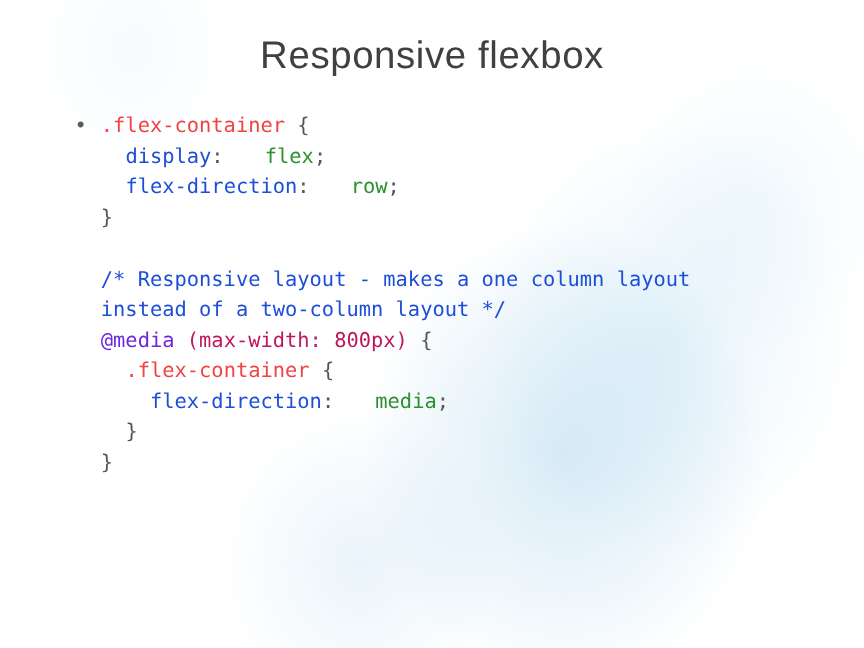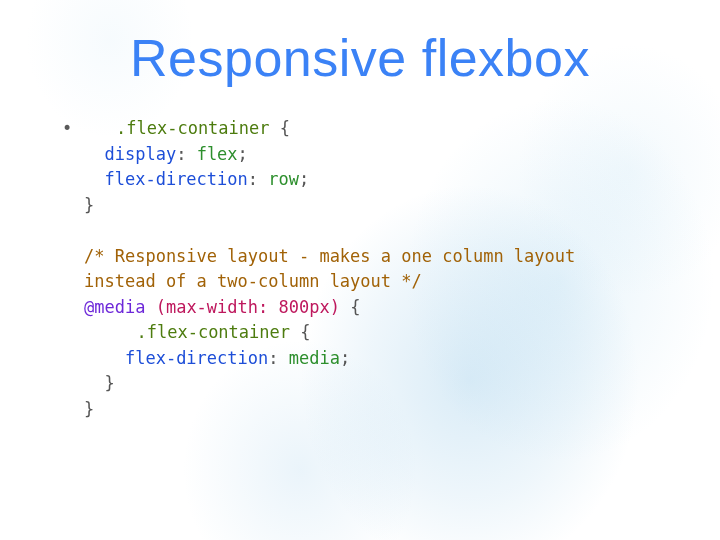--- a/index.html
+++ b/index.html
@@ -32,22 +32,22 @@
     width: 100%;
     height: 100%;
     box-sizing: border-box;
     padding: 28px 48px 40px 48px;
   }
 
   h1.title {
     margin: 0 0 28px 0;
     text-align: center;
     font-weight: 400;
-    font-size: 52px;
-    color: #3b82f6;
+    font-size: 32px;
+    color: #404040;
     letter-spacing: 0.5px;
   }
 
   .body {
     padding-left: 6px;
   }
 
   ul {
     margin: 0;
     padding-left: 18px;
@@ -73,25 +73,25 @@
 
   pre.code {
     margin: 0;
     font-family: Consolas, Menlo, "DejaVu Sans Mono", monospace;
     font-size: 17px;
     line-height: 1.5;
     white-space: pre;
     color: #555;
   }
 
-  .tok-sel  { color: #4d7c0f; margin-left: 32px; } 
+  .tok-sel  { color: #ef4444; } 
   .tok-prop { color: #1d4ed8; } 
-  .tok-val  { color: #2d8f2d; } 
+  .tok-val  { color: #2d8f2d; margin-left: 24px; } 
   .tok-punc { color: #555; }
-  .tok-comm { color: #a16207; }    
+  .tok-comm { color: #1d4ed8; }    
   .tok-at   { color: #6d28d9; }    
   .tok-cond { color: #be185d; } 
 </style>
 </head>
 <body>
 
 <div class="bg"></div>
 
 <div class="slide">
 

